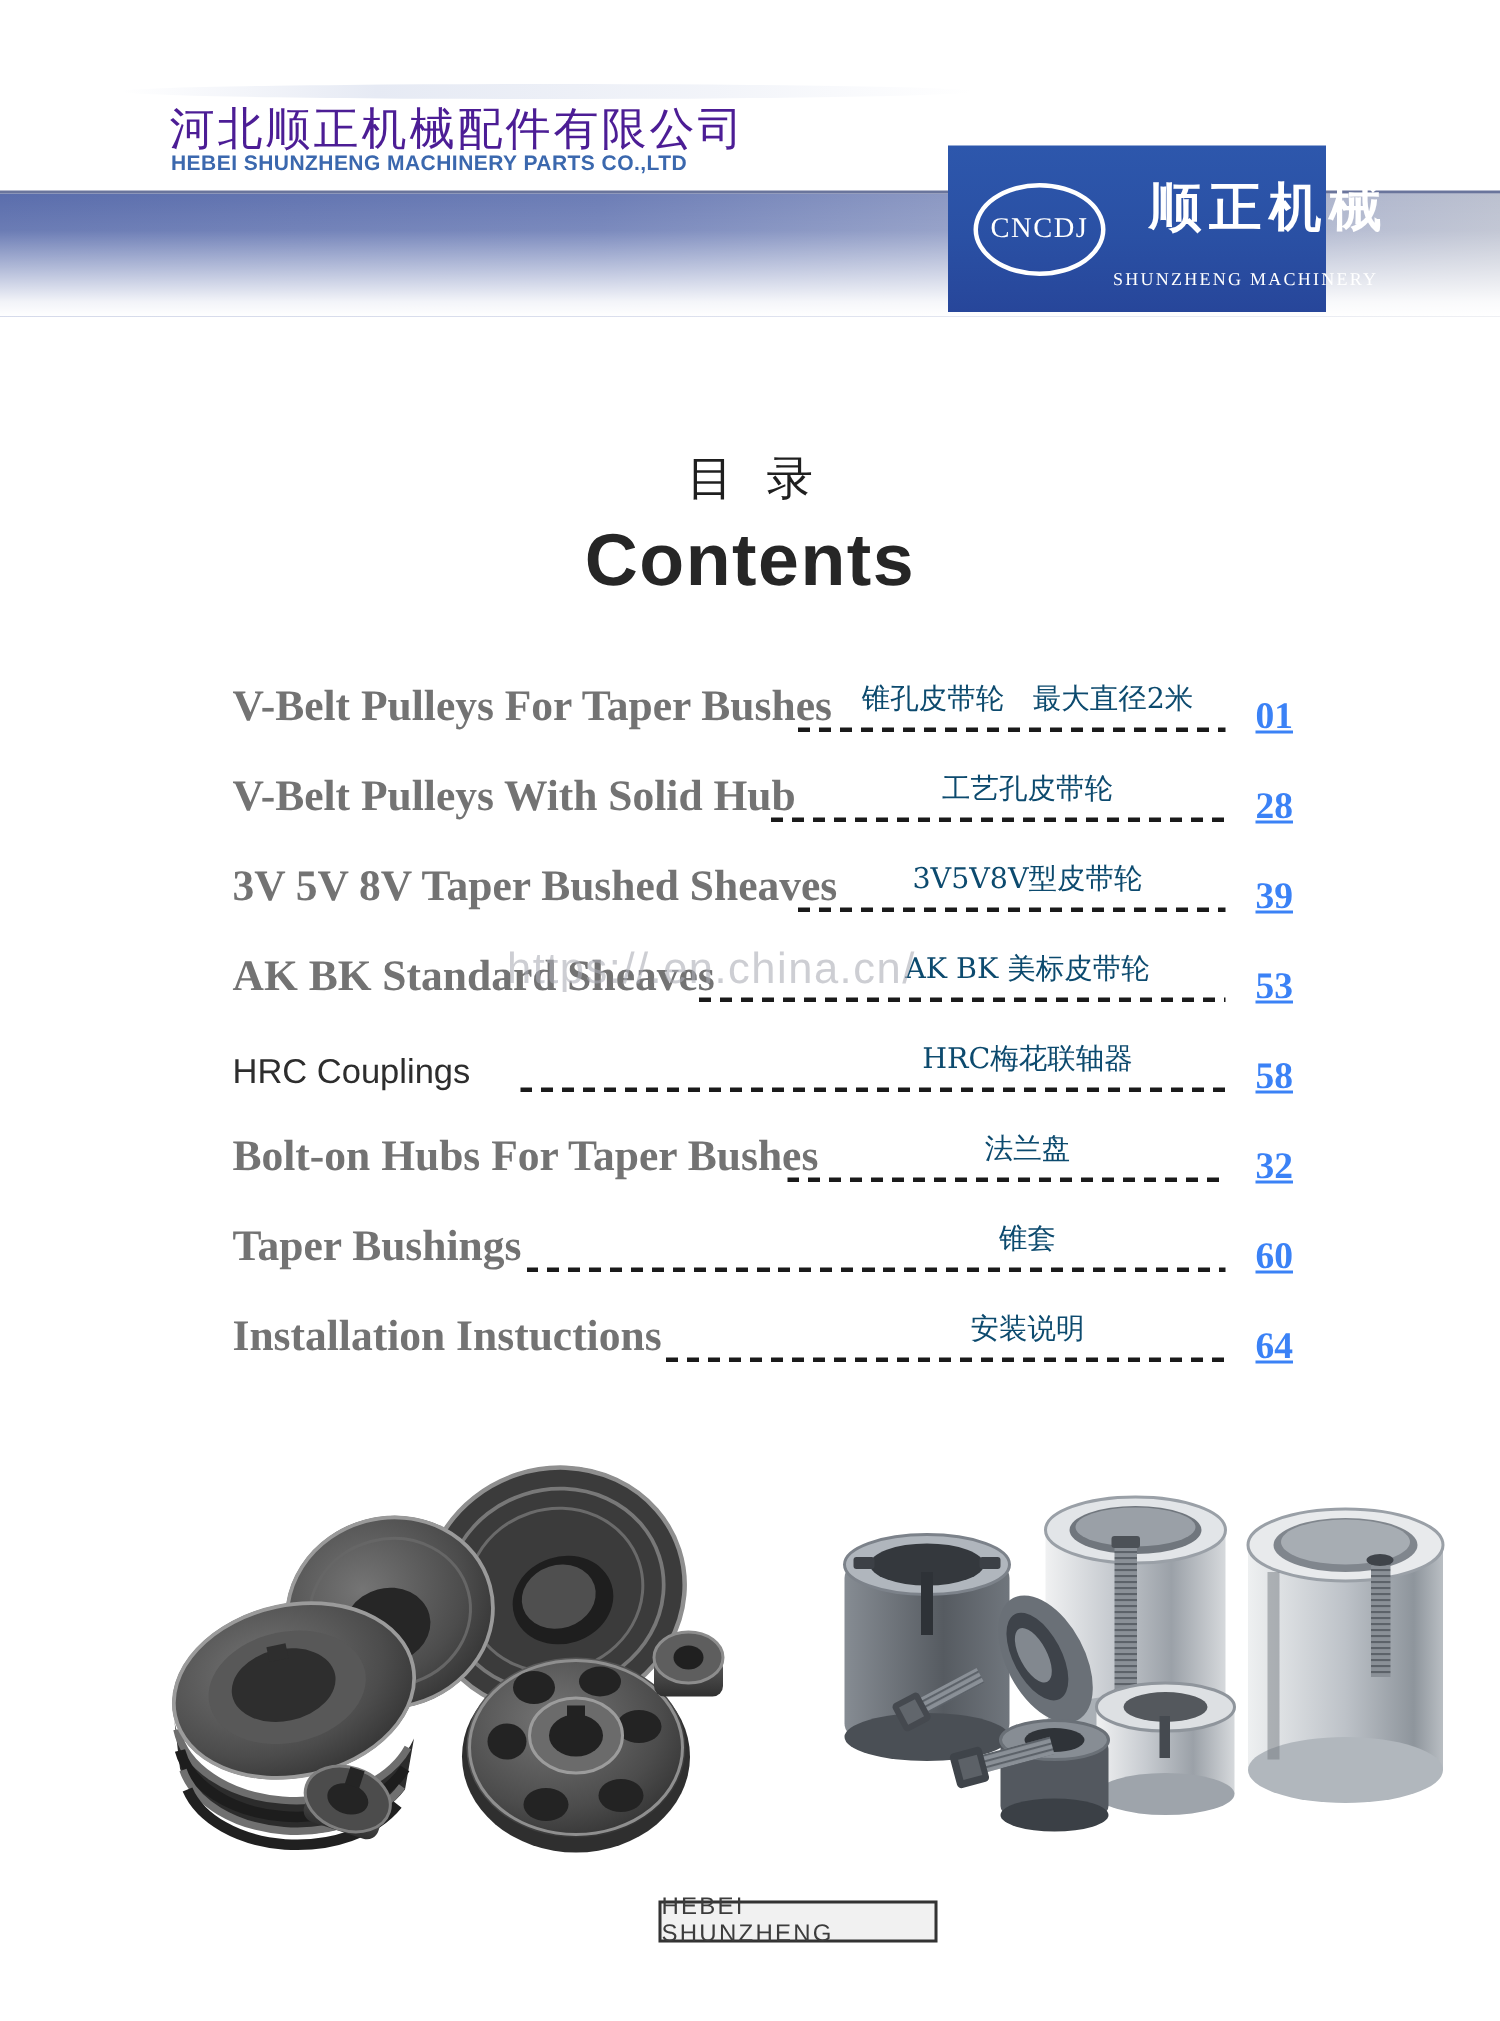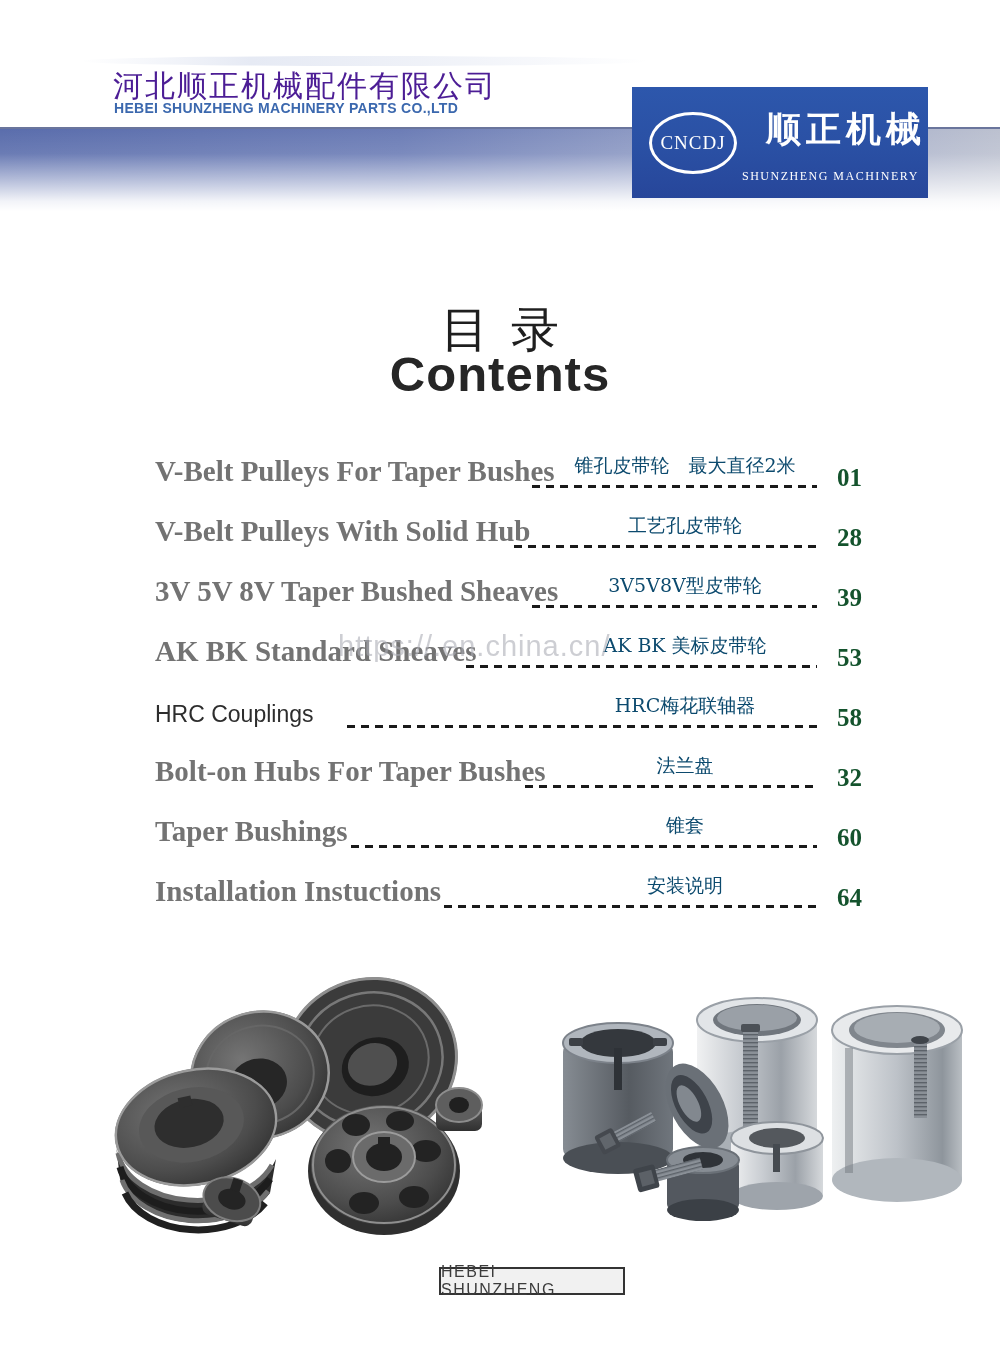--- a/index.html
+++ b/index.html
@@ -14,51 +14,51 @@
   .company-en{position:absolute;left:114px;top:100px;font-size:14px;font-weight:bold;
         letter-spacing:0.3px;color:#3b68ae;white-space:nowrap;}
 
   .band{position:absolute;left:0;top:127px;width:1000px;height:84px;
         background:linear-gradient(to right,#5a6dac 0%, #6c7db6 40%, #98a3c8 72%, #bcc1d0 100%);
         border-top:2px solid #6a759c;box-sizing:border-box;}
   .band::after{content:"";position:absolute;inset:0;
         background:linear-gradient(to bottom, rgba(255,255,255,0) 0%, rgba(255,255,255,0.10) 30%,
                    rgba(255,255,255,0.55) 62%, rgba(255,255,255,0.92) 88%, #ffffff 100%);}
 
-  .logo-box{position:absolute;left:632px;top:87px;width:296px;height:111px;
+  .logo-box{position:absolute;left:632px;top:97px;width:252px;height:111px;
         background:linear-gradient(180deg,#2d57ac 0%, #2a50a4 55%, #27469a 100%);
         display:flex;align-items:center;z-index:3;}
   .logo-oval{position:absolute;left:17px;top:25px;width:82px;height:56px;border:3px solid #ffffff;
         border-radius:50%;display:flex;align-items:center;justify-content:center;}
   .logo-oval span{color:#ffffff;font-family:"Liberation Serif", serif;font-size:19px;letter-spacing:1px;}
   .logo-right{position:absolute;left:110px;top:22px;width:160px;text-align:center;}
   .logo-cn{color:#ffffff;font-size:35px;font-weight:bold;letter-spacing:5px;line-height:40px;white-space:nowrap;margin-left:24px;}
   .logo-en{color:#ffffff;font-family:"Liberation Serif", serif;font-size:12px;letter-spacing:1.5px;
         margin-top:20px;white-space:nowrap;}
 
   
   .title-cn{position:absolute;left:0;top:298px;width:1000px;text-align:center;
-        font-family:"Liberation Serif", serif;font-size:48px;color:#1f1f1f;
+        font-family:"Liberation Serif", serif;font-size:31px;color:#1f1f1f;
         letter-spacing:22px;text-indent:22px;}
   .title-en{position:absolute;left:0;top:346px;width:1000px;text-align:center;
         font-size:49px;font-weight:bold;letter-spacing:1px;color:#262626;}
 
   
   .toc{position:absolute;left:155px;top:440px;width:707px;}
   .toc-row{position:relative;height:60px;}
   .toc-title{position:absolute;left:0;bottom:12px;font-family:"Liberation Serif", serif;
         font-weight:bold;font-size:29px;color:#737373;white-space:nowrap;}
   .toc-row.sans-title .toc-title{font-family:"Liberation Sans", sans-serif;font-weight:400;
         font-size:23px;color:#2d2d2d;}
   .toc-leader{position:absolute;right:45px;bottom:12px;height:3px;
         background:repeating-linear-gradient(90deg,#1a1a1a 0 8px, transparent 8px 14px);}
   .toc-cn{position:absolute;left:530px;bottom:21px;transform:translateX(-50%);
         font-family:"DejaVu Serif","Liberation Serif", serif;font-size:19px;color:#0c4a6e;white-space:nowrap;}
   .toc-page{position:absolute;right:0;bottom:8px;font-family:"Liberation Serif", serif;
-        font-weight:bold;font-size:25px;color:#14532d;}
+        font-weight:bold;font-size:25px;color:#3b82f6;text-decoration:underline;}
 
   .watermark{position:absolute;left:338px;top:630px;font-size:29px;letter-spacing:1px;
         color:rgba(172,174,182,0.60);z-index:6;pointer-events:none;white-space:nowrap;}
 
   
   .photo-left{position:absolute;left:108px;top:975px;}
   .photo-right{position:absolute;left:545px;top:988px;}
 
   
   .footer-label{position:absolute;left:407px;top:1267px;width:186px;height:28px;box-sizing:border-box;

